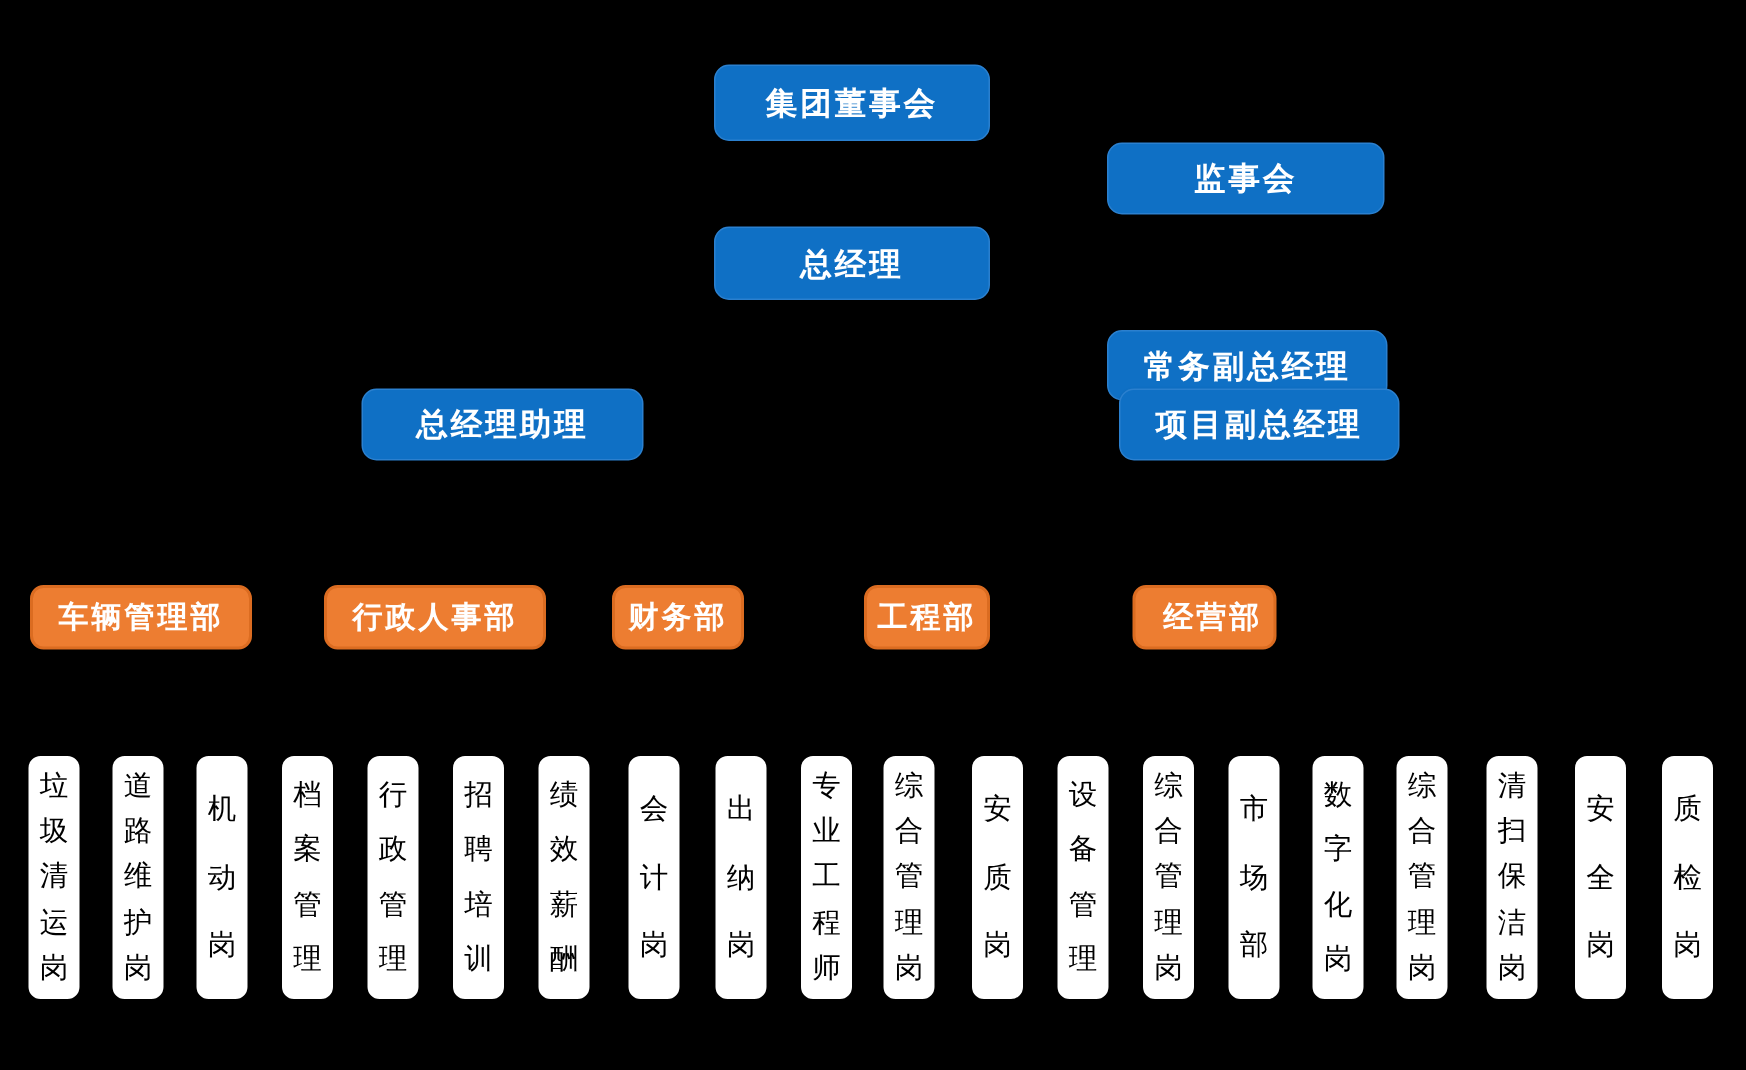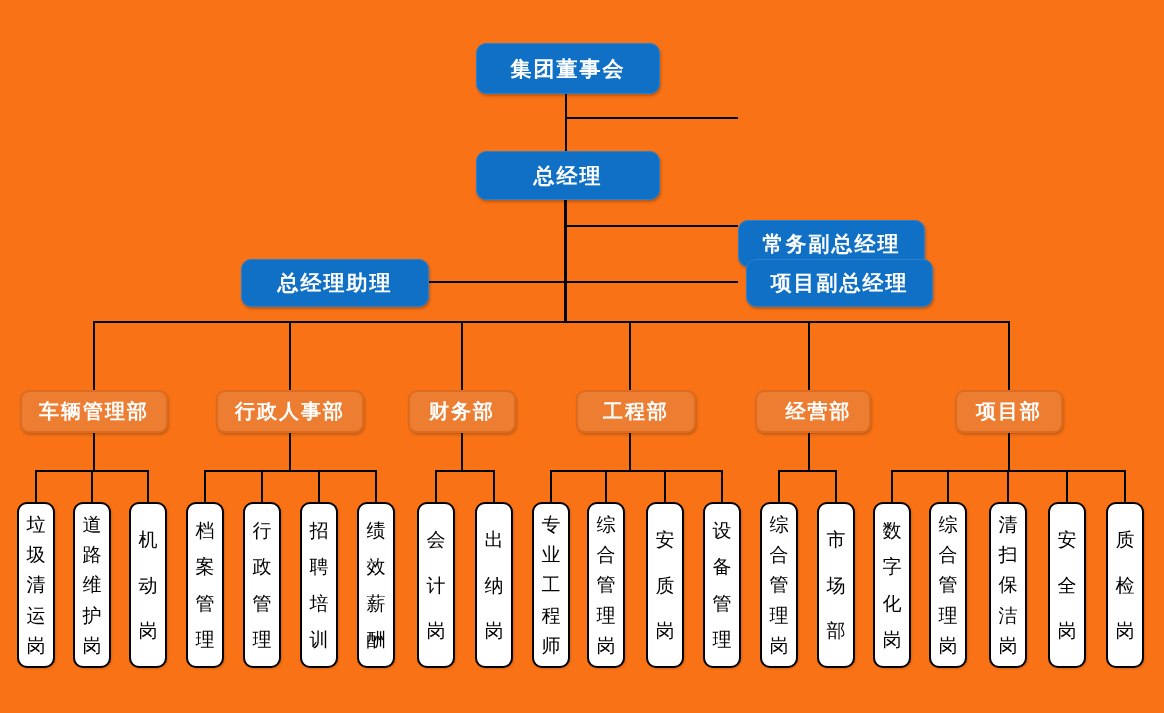--- a/index.html
+++ b/index.html
@@ -1,16 +1,16 @@
 <!DOCTYPE html>
 <html><head>
 <meta charset="utf-8">
 <style>
   html,body { margin:0; padding:0; background:#ffffff; font-family:"Liberation Sans", sans-serif; }
-  .canvas { position:relative; width:1164px; height:713px; background:#f97316; overflow:hidden; }
+  .canvas { position:relative; width:1164px; height:713px; background:#000000; overflow:hidden; }
 
   .line { position:absolute; background:#000000; }
 
   .bluebox {
     position:absolute; background:#0F70C5; color:#ffffff;
     border:1px solid #2b80cf; border-radius:10px;
     display:flex; align-items:center; justify-content:center;
     font-size:21px; font-weight:bold; letter-spacing:2px;
     box-shadow:1px 2px 3px rgba(0,0,0,0.25);
   }
@@ -80,31 +80,31 @@
   <div class="line" style="left:721px; top:470px; width:2px; height:33px;"></div>
   <div class="line" style="left:778px; top:470px; width:2px; height:33px;"></div>
   <div class="line" style="left:835px; top:470px; width:2px; height:33px;"></div>
   <div class="line" style="left:891px; top:470px; width:2px; height:33px;"></div>
   <div class="line" style="left:947px; top:470px; width:2px; height:33px;"></div>
   <div class="line" style="left:1007px;top:470px; width:2px; height:33px;"></div>
   <div class="line" style="left:1066px;top:470px; width:2px; height:33px;"></div>
   <div class="line" style="left:1124px;top:470px; width:2px; height:33px;"></div>
 
   <div class="bluebox" style="left:476px; top:43px; width:182px; height:49px;">集团董事会</div>
+  <div class="bluebox" style="left:738px; top:95px; width:183px; height:46px;">监事会</div>
   <div class="bluebox" style="left:476px; top:151px; width:182px; height:47px;font-family:Liberation Serif, serif;">总经理</div>
   <div class="bluebox" style="left:738px; top:204px; width:185px; height:45px;margin-top:16px;">常务副总经理</div>
   <div class="bluebox" style="left:241px; top:259px; width:186px; height:46px;">总经理助理</div>
   <div class="bluebox" style="left:746px; top:259px; width:185px; height:46px;">项目副总经理</div>
 
   <div class="orangebox" style="left:216px; width:148px;">行政人事部</div>
   <div class="orangebox" style="left:20px;  width:148px;">车辆管理部</div>
-  <div class="orangebox" style="left:408px; width:108px;">财务部</div>
-  <div class="orangebox" style="left:576px; width:120px;">工程部</div>
-  <div class="orangebox" style="left:755px; width:116px;padding-left:11px;">经营部</div>
-  <div class="orangebox" style="left:955px; width:108px;">项目部</div>
+  <div class="orangebox" style="left:408px; width:88px;">财务部</div>
+  <div class="orangebox" style="left:576px; width:84px;">工程部</div>
+  <div class="orangebox" style="left:755px; width:96px;padding-left:11px;">经营部</div>
 
   <div class="posbox vtext" style="left:17px;">
       <span>垃</span>
       <span>圾</span>
       <span>清</span>
       <span>运</span>
       <span>岗</span>
     </div>
   <div class="posbox vtext" style="left:73px;">
       <span>道</span>

